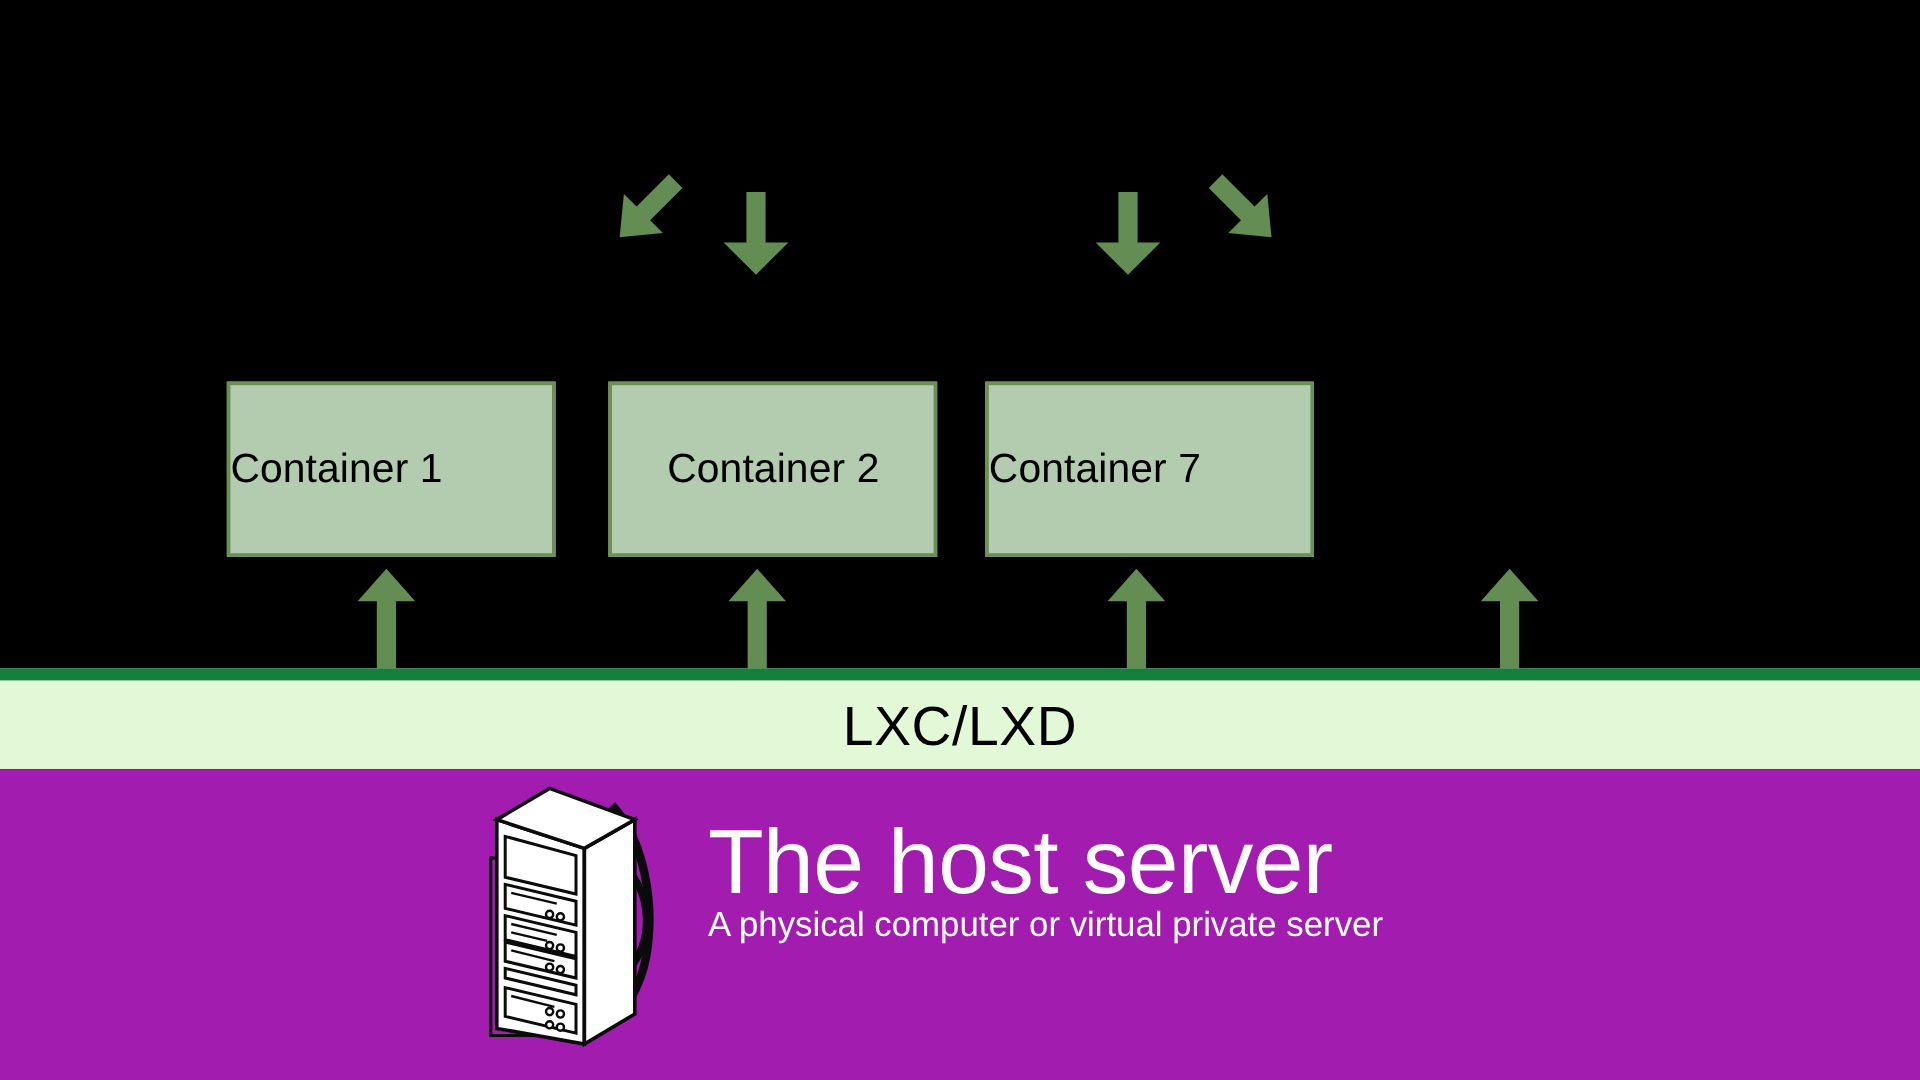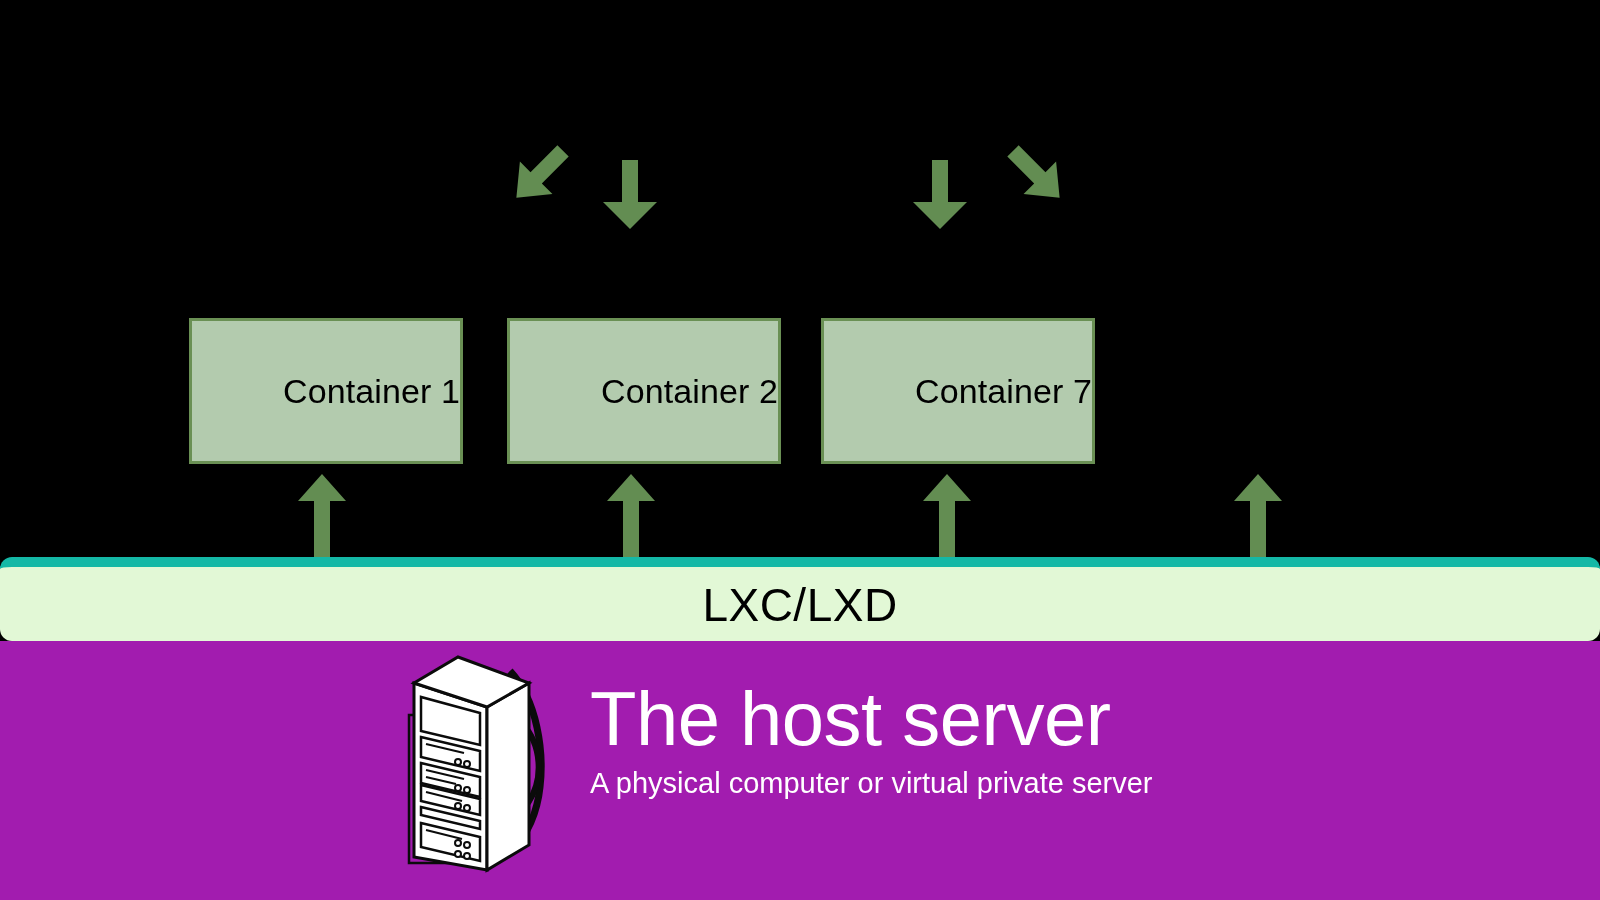--- a/index.html
+++ b/index.html
@@ -38,48 +38,47 @@
   .container-box {
     position: absolute;
     top: 318px;
     width: 274px;
     height: 146px;
     background: #b3cbae;
     border: 3px solid #6a9054;
     box-sizing: border-box;
     display: flex;
     align-items: center;
-    justify-content: flex-end;
+    justify-content: flex-start;
   }
   .container-box .label {
     font-size: 34px;
     color: #000000;
     letter-spacing: 0.1px;
     line-height: 1;
     white-space: nowrap;
   }
   #box-1 { left: 189px; }
-  #box-2 { left: 507px; }
+  #box-2 { left: 507px; padding-left: 46px; }
   #box-3 { left: 821px; }
   #box-4 { left: 1137px; }
 
   
   #lxc-band {
     position: absolute;
     left: 0;
     top: 557px;
     width: 1600px;
     height: 84px;
     background: #e2f8d6;
-    border-top: 10px solid #14b8a6;
+    border-top: 10px solid #15803d;
     box-sizing: border-box;
     display: flex;
     align-items: center;
     justify-content: center;
-    border-radius: 12px;
   }
   #lxc-band .lxc-label {
     font-size: 46px;
     color: #000000;
     line-height: 1;
     letter-spacing: 0.5px;
     position: relative;
     top: 1px;
   }
 
@@ -111,21 +110,21 @@
     font-size: 76px;
     color: #ffffff;
     line-height: 1.0;
     letter-spacing: -0.5px;
     white-space: nowrap;
   }
   #host-subtitle {
     font-size: 29px;
     color: #ffffff;
     line-height: 1.0;
-    margin-top: 12px;
+    margin-top: 0;
     white-space: nowrap;
   }
 </style>
 </head>
 <body>
 
 <div id="stage">
 
   <div id="top-region"></div>
 

